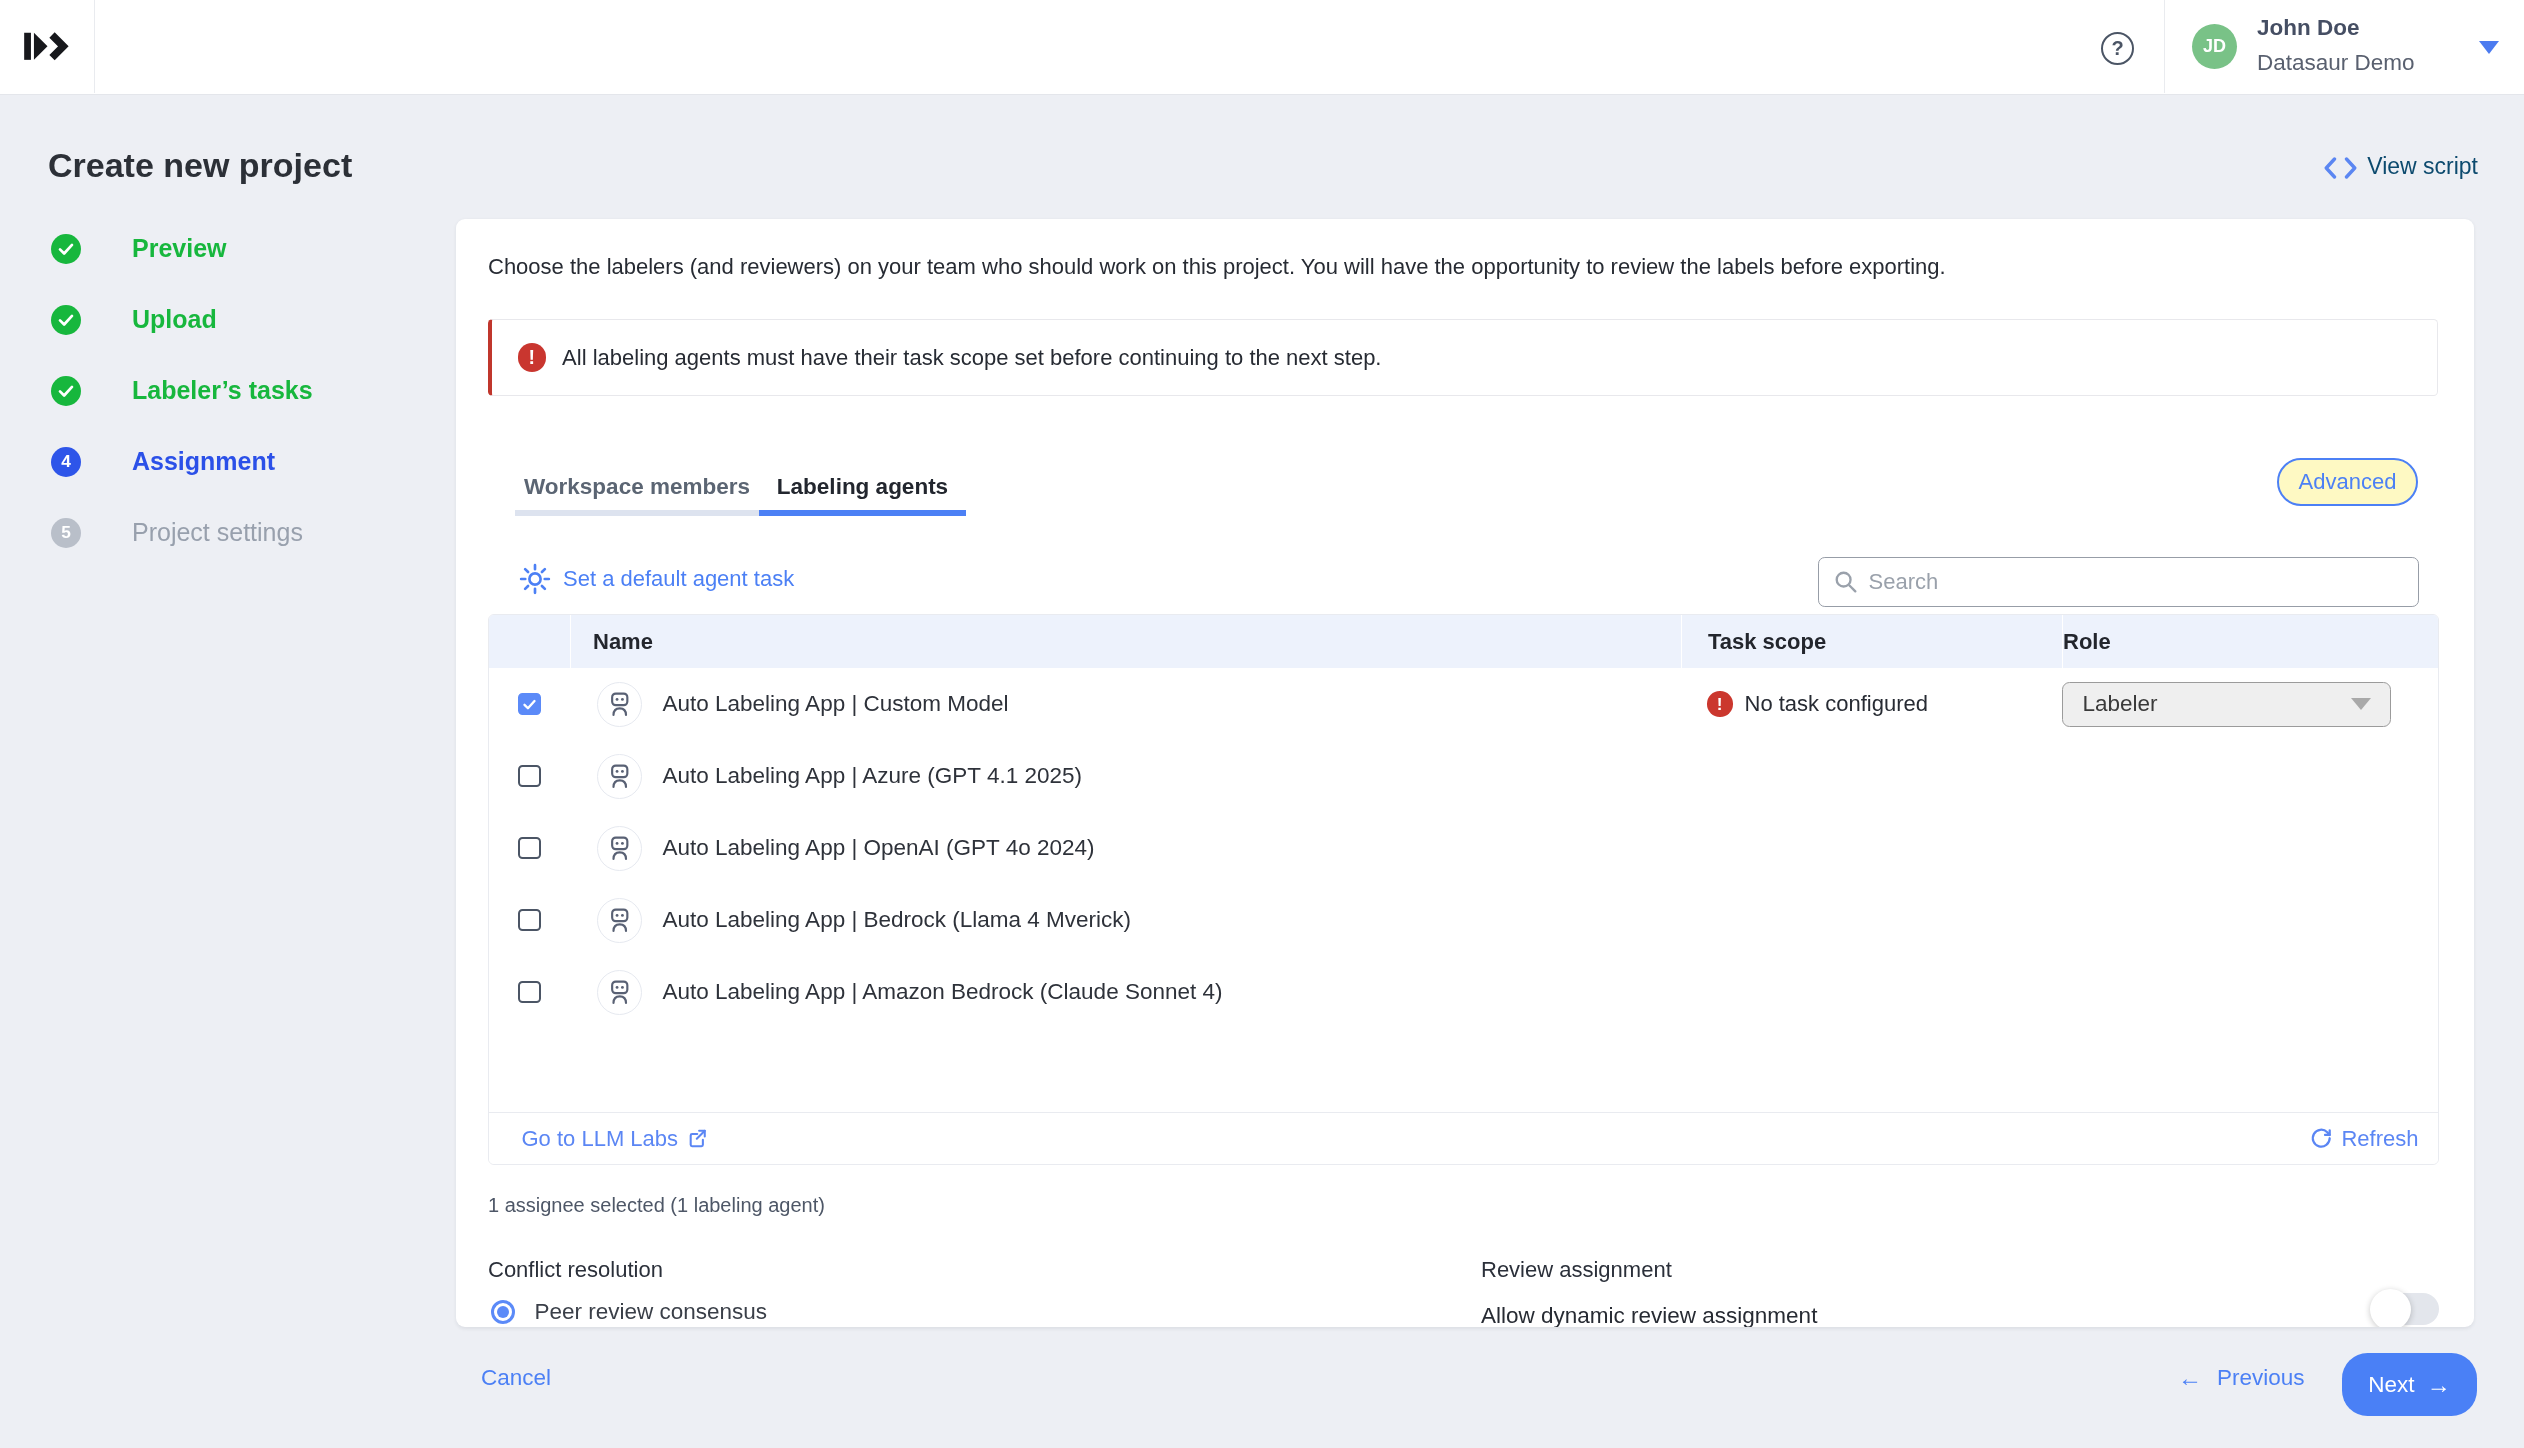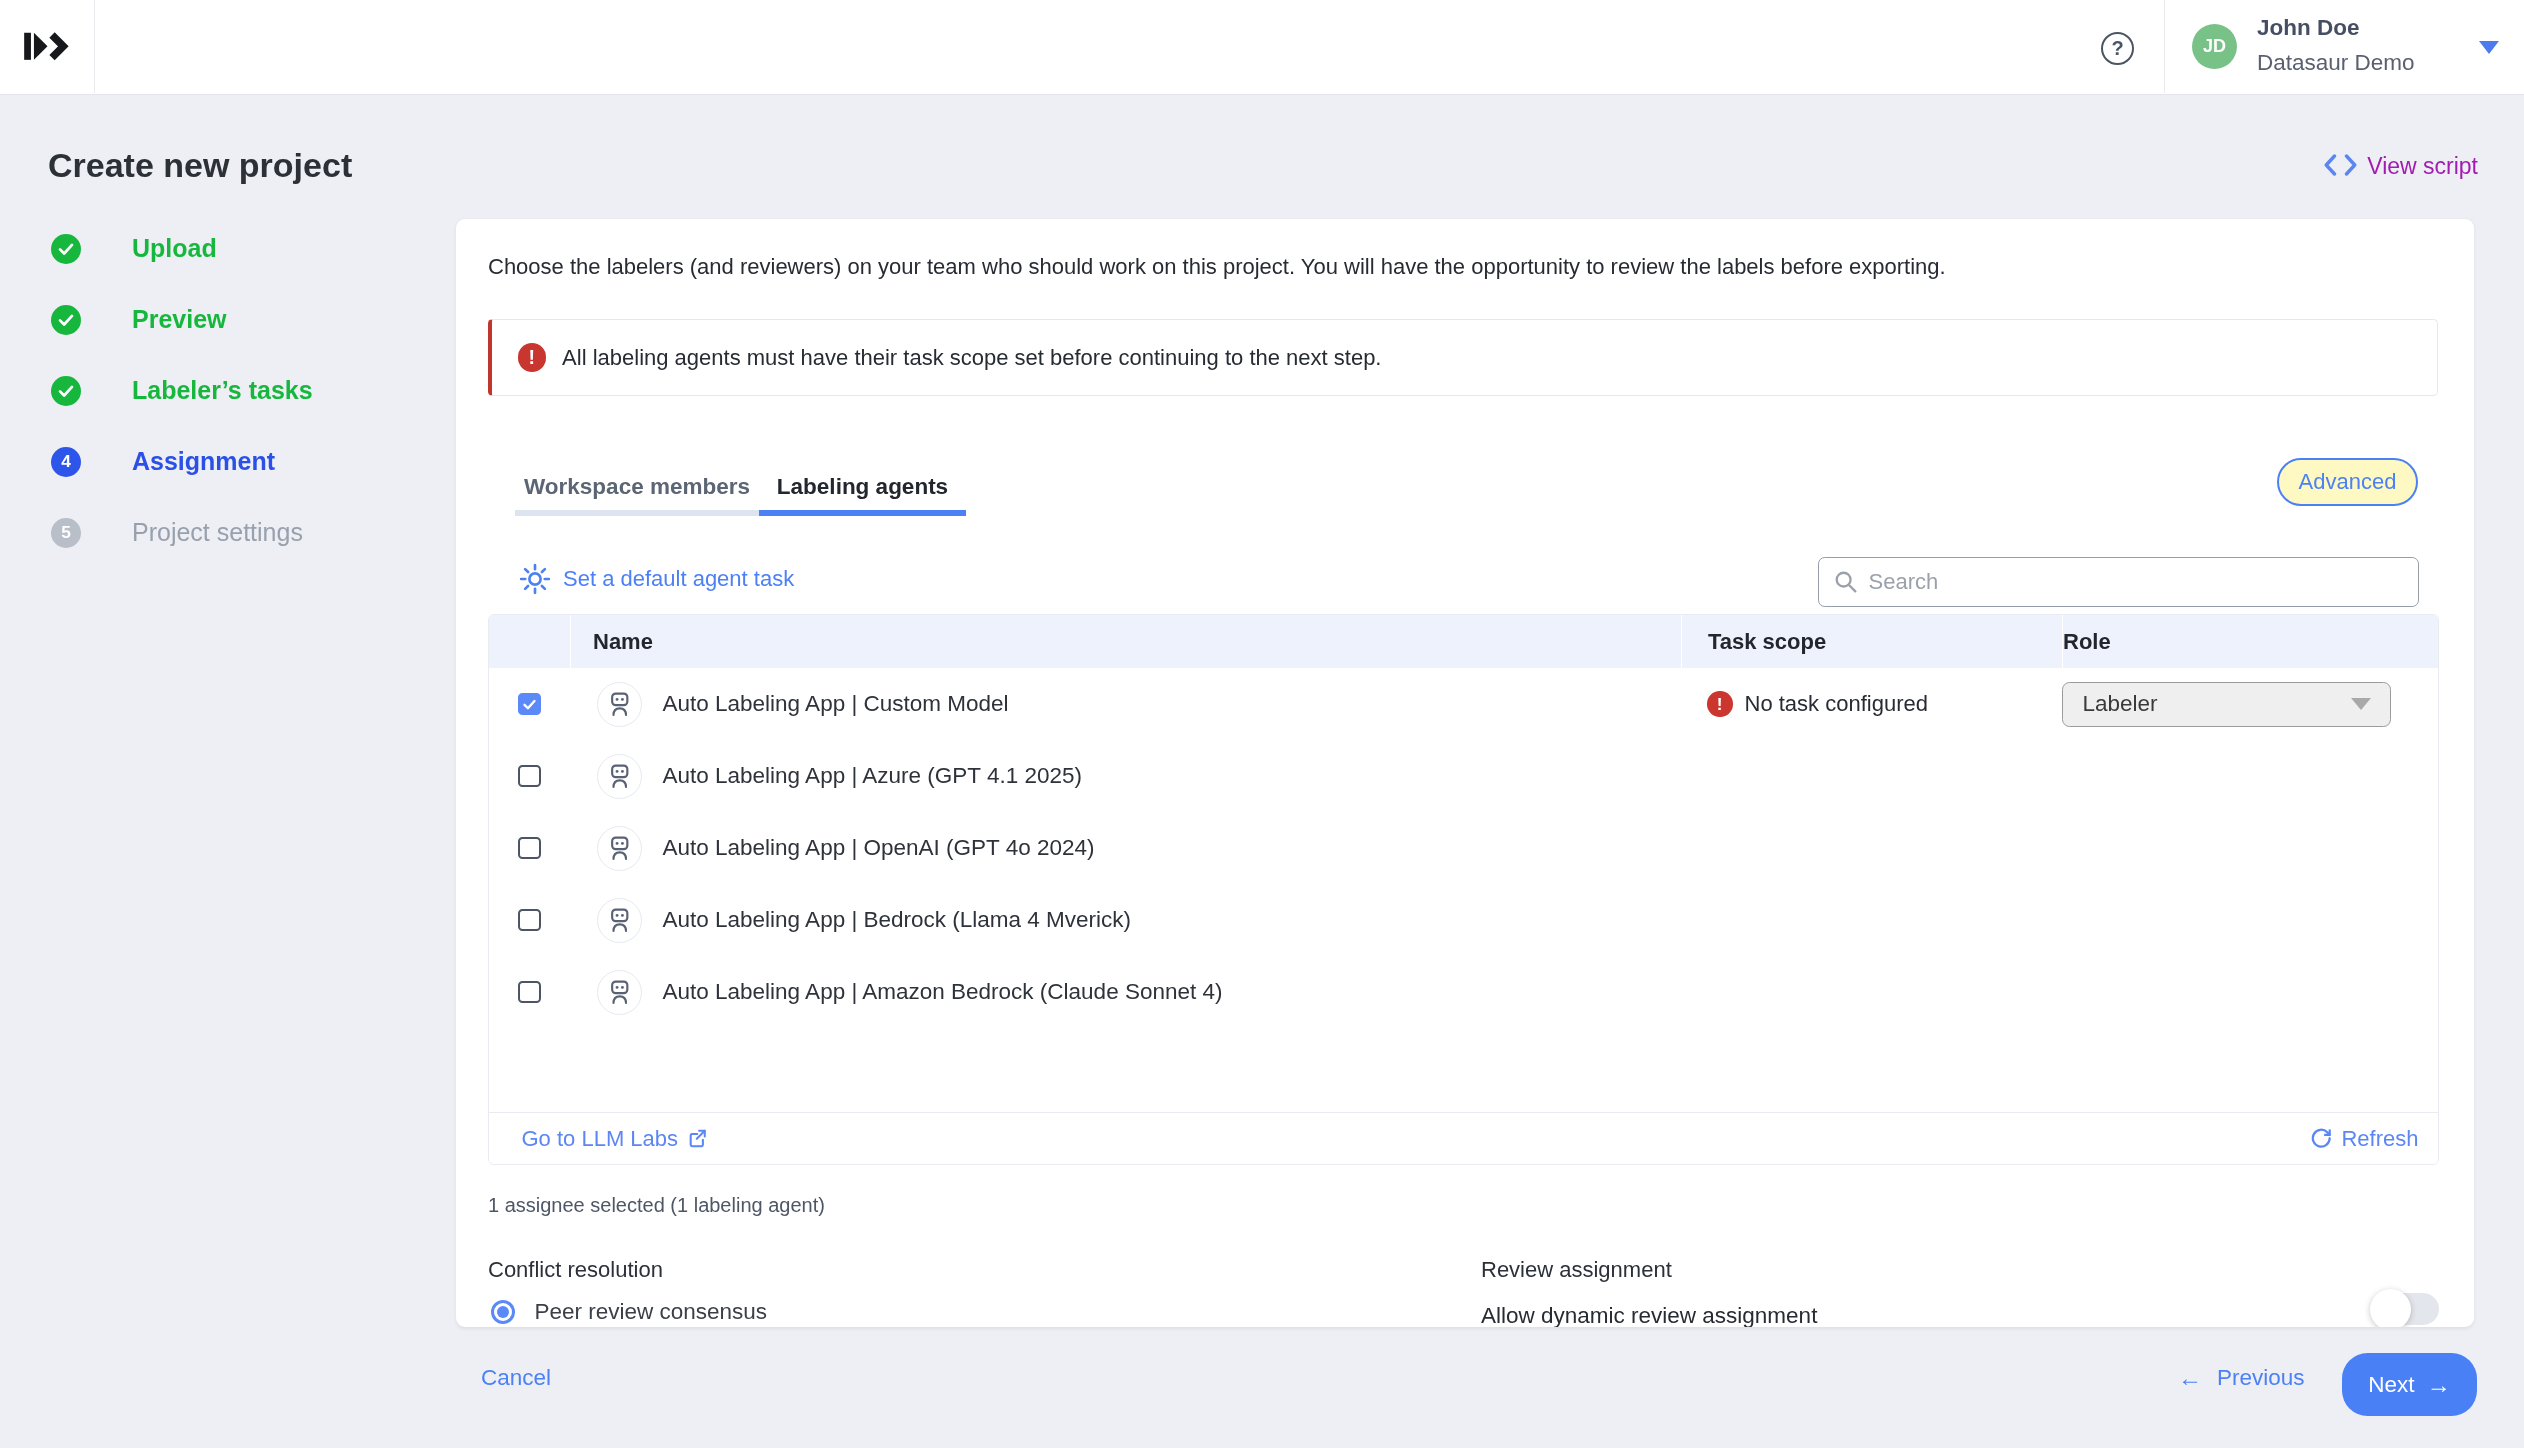--- a/index.html
+++ b/index.html
@@ -12,21 +12,21 @@
   .logo-box { position:absolute; left:0; top:0; width:95px; height:93px; border-right:1.5px solid #e9ebef; display:flex; align-items:center; justify-content:center; cursor:pointer; }
   .help { position:absolute; left:2101px; top:32px; width:33px; height:33px; border:2.3px solid #4b5565; border-radius:50%; display:flex; align-items:center; justify-content:center; font-size:20px; font-weight:bold; color:#4b5565; cursor:pointer; }
   .user-block { position:absolute; left:2164px; top:0; width:361px; height:93px; border-left:1.5px solid #e9ebef; cursor:pointer; }
   .avatar { position:absolute; left:27px; top:24px; width:45px; height:45px; border-radius:50%; background:#79c287; color:#fff; font-weight:bold; font-size:18px; display:flex; align-items:center; justify-content:center; }
   .user-name { position:absolute; left:92px; top:15px; font-size:22.5px; font-weight:bold; color:#454e63; }
   .user-ws   { position:absolute; left:92px; top:50px; font-size:22.5px; color:#59606f; }
   .caret { position:absolute; left:314px; top:41px; width:0; height:0; border-left:10.5px solid transparent; border-right:10.5px solid transparent; border-top:13.5px solid #4c7bf0; }
 
   
   .page-title { position:absolute; left:48px; top:146px; font-size:34px; font-weight:bold; color:#2c3037; }
-  .view-script { position:absolute; right:47px; top:153px; display:flex; align-items:flex-start; gap:10.5px; color:#a21caf; font-size:23px; cursor:pointer; }
+  .view-script { position:absolute; right:47px; top:153px; display:flex; align-items:flex-end; gap:10.5px; color:#0c4a6e; font-size:23px; cursor:pointer; }
   .view-script svg { width:33px; height:24px; }
 
   
   .steps { position:absolute; left:51px; top:213px; width:361px; }
   .step { height:71px; display:flex; align-items:center; cursor:pointer; }
   .badge { width:30px; height:30px; border-radius:50%; display:flex; align-items:center; justify-content:center; flex:0 0 30px; }
   .badge .num { color:#fff; font-size:17.3px; font-weight:bold; }
   .badge svg { width:18px; height:18px; display:none; }
   .step-label { margin-left:51px; font-size:25px; font-weight:bold; }
   .step.done .badge { background:#17b73d; }
@@ -149,30 +149,30 @@
   </a>
 
   <nav class="steps">
       <div class="step done">
       <span class="badge">
         <svg viewBox="0 0 24 24" fill="none" stroke="#fff" stroke-width="3.6" stroke-linecap="round" stroke-linejoin="round">
             <path d="M4 12.5 L9.5 18 L20 6.5"></path>
           </svg>
 
       </span>
-      <span class="step-label">Upload</span>
+      <span class="step-label">Preview</span>
     </div>
       <div class="step done">
       <span class="badge">
         <svg viewBox="0 0 24 24" fill="none" stroke="#fff" stroke-width="3.6" stroke-linecap="round" stroke-linejoin="round">
             <path d="M4 12.5 L9.5 18 L20 6.5"></path>
           </svg>
 
       </span>
-      <span class="step-label">Preview</span>
+      <span class="step-label">Upload</span>
     </div>
       <div class="step done">
       <span class="badge">
         <svg viewBox="0 0 24 24" fill="none" stroke="#fff" stroke-width="3.6" stroke-linecap="round" stroke-linejoin="round">
             <path d="M4 12.5 L9.5 18 L20 6.5"></path>
           </svg>
 
       </span>
       <span class="step-label">Labeler’s tasks</span>
     </div>

